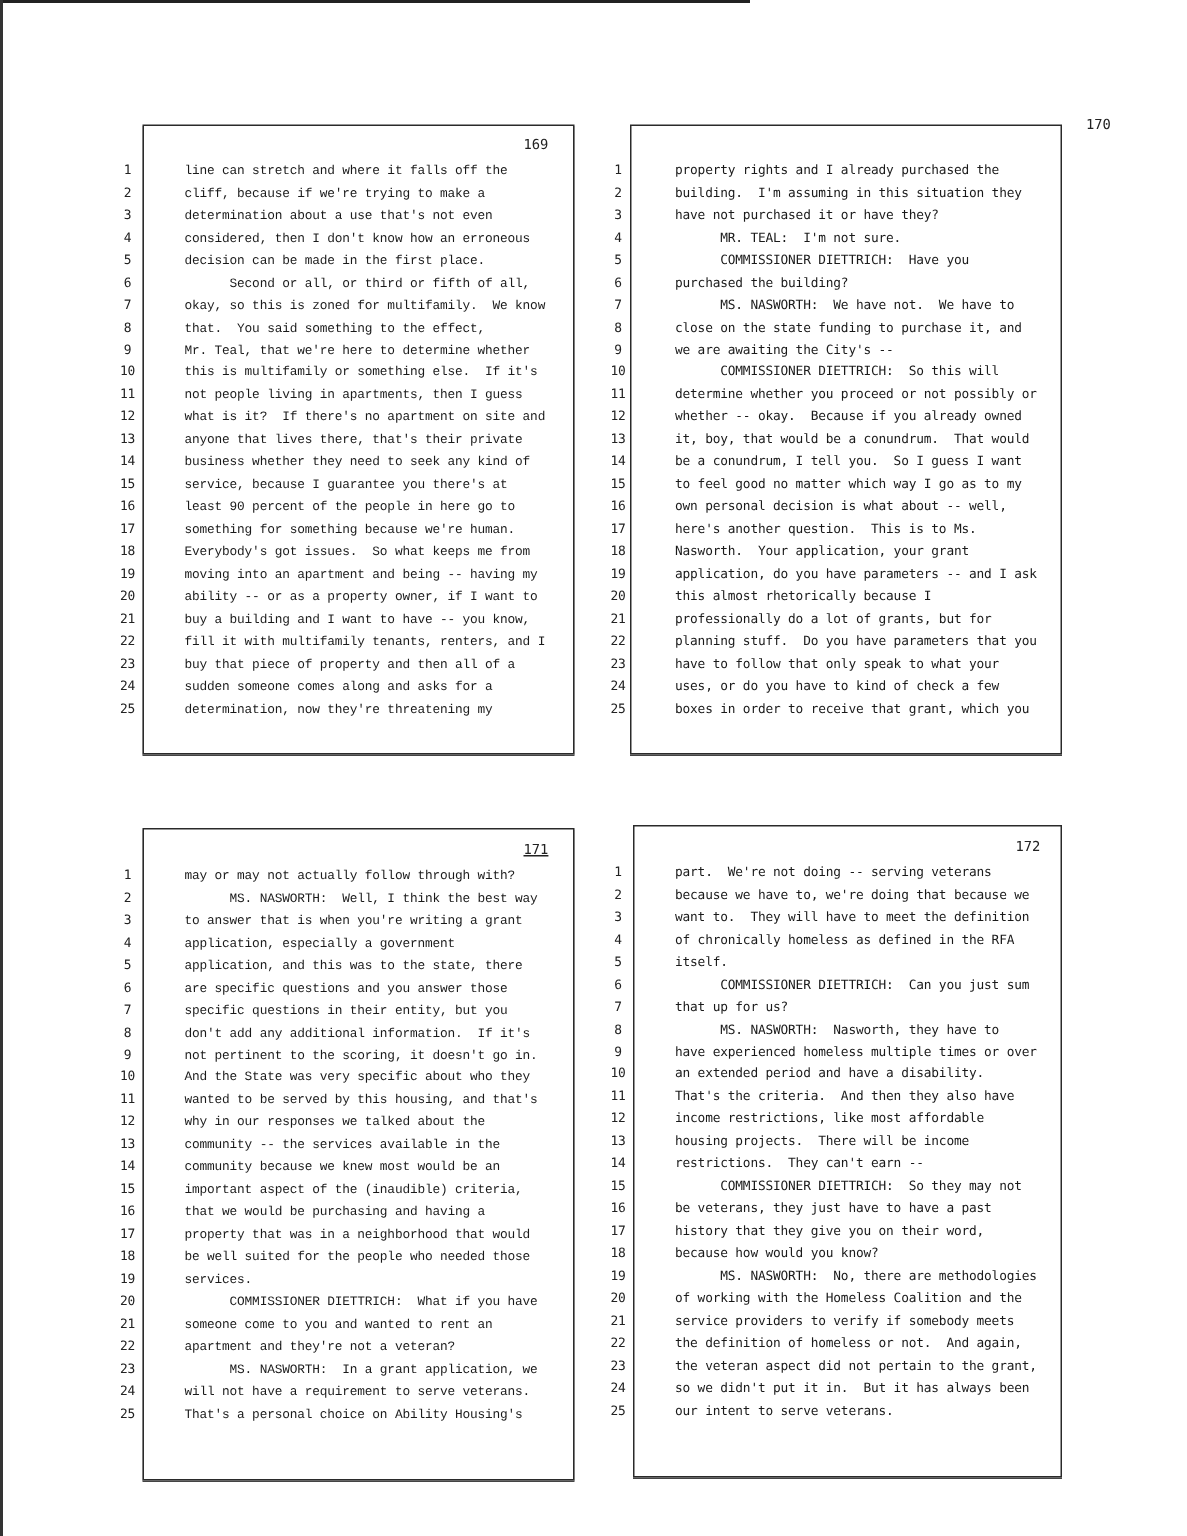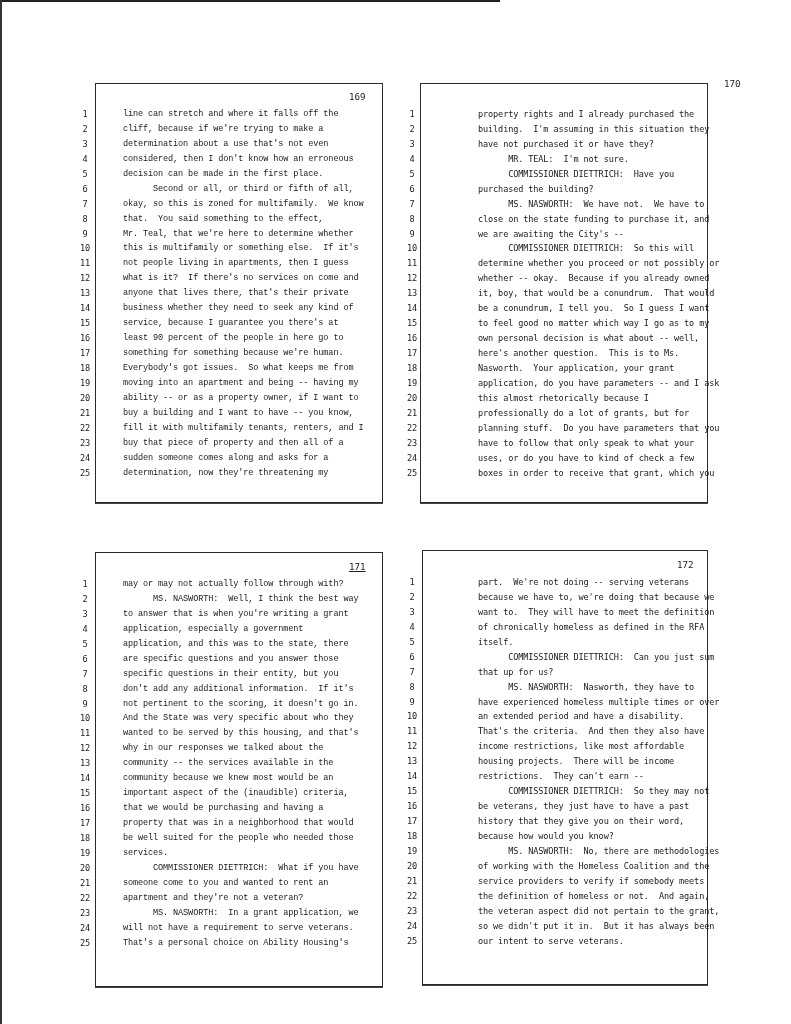--- a/index.html
+++ b/index.html
@@ -64,21 +64,21 @@
   #p172 .pnum { left: 677px; top: 559px; }
 
   #p169 .lines { left: 0; top: 107px; }
   #p170 .lines { left: 0; top: 107px; }
   #p171 .lines { left: 0; top: 577px; }
   #p172 .lines { left: 0; top: 575px; }
 
   #p169 .ln, #p171 .ln { left: 74px; }
   #p170 .ln, #p172 .ln { left: 401px; }
   #p169 .txt, #p171 .txt { left: 123px; font-family: Liberation Mono, monospace; }
-  #p170 .txt, #p172 .txt { left: 450px; margin-left: 28px; }
+  #p170 .txt, #p172 .txt { left: 450px; }
 </style>
 </head>
 <body>
 
 <div class="scan-top-edge"></div>
 <div class="scan-left-edge"></div>
 
 <section class="page" id="p169">
   <div class="box"></div>
   <div class="pnum">169</div>
@@ -87,21 +87,21 @@
       <li class="line"><span class="ln">2</span><span class="txt">cliff, because if we're trying to make a</span></li>
       <li class="line"><span class="ln">3</span><span class="txt">determination about a use that's not even</span></li>
       <li class="line"><span class="ln">4</span><span class="txt">considered, then I don't know how an erroneous</span></li>
       <li class="line"><span class="ln">5</span><span class="txt">decision can be made in the first place.</span></li>
       <li class="line"><span class="ln">6</span><span class="txt">      Second or all, or third or fifth of all,</span></li>
       <li class="line"><span class="ln">7</span><span class="txt">okay, so this is zoned for multifamily.  We know</span></li>
       <li class="line"><span class="ln">8</span><span class="txt">that.  You said something to the effect,</span></li>
       <li class="line"><span class="ln">9</span><span class="txt">Mr. Teal, that we're here to determine whether</span></li>
       <li class="line"><span class="ln">10</span><span class="txt">this is multifamily or something else.  If it's</span></li>
       <li class="line"><span class="ln">11</span><span class="txt">not people living in apartments, then I guess</span></li>
-      <li class="line"><span class="ln">12</span><span class="txt">what is it?  If there's no services on come and</span></li>
+      <li class="line"><span class="ln">12</span><span class="txt">what is it?  If there's no apartment on site and</span></li>
       <li class="line"><span class="ln">13</span><span class="txt">anyone that lives there, that's their private</span></li>
       <li class="line"><span class="ln">14</span><span class="txt">business whether they need to seek any kind of</span></li>
       <li class="line"><span class="ln">15</span><span class="txt">service, because I guarantee you there's at</span></li>
       <li class="line"><span class="ln">16</span><span class="txt">least 90 percent of the people in here go to</span></li>
       <li class="line"><span class="ln">17</span><span class="txt">something for something because we're human.</span></li>
       <li class="line"><span class="ln">18</span><span class="txt">Everybody's got issues.  So what keeps me from</span></li>
       <li class="line"><span class="ln">19</span><span class="txt">moving into an apartment and being -- having my</span></li>
       <li class="line"><span class="ln">20</span><span class="txt">ability -- or as a property owner, if I want to</span></li>
       <li class="line"><span class="ln">21</span><span class="txt">buy a building and I want to have -- you know,</span></li>
       <li class="line"><span class="ln">22</span><span class="txt">fill it with multifamily tenants, renters, and I</span></li>

